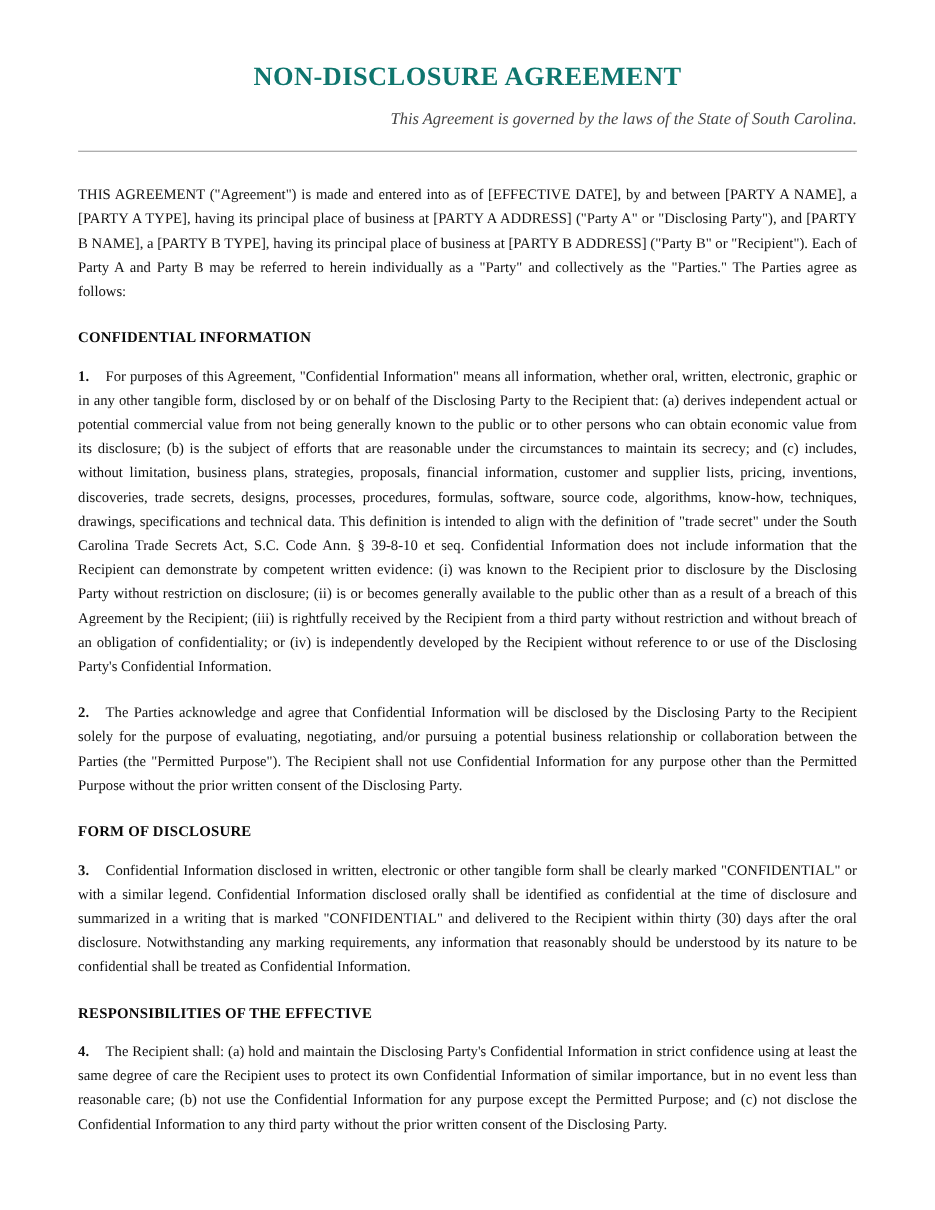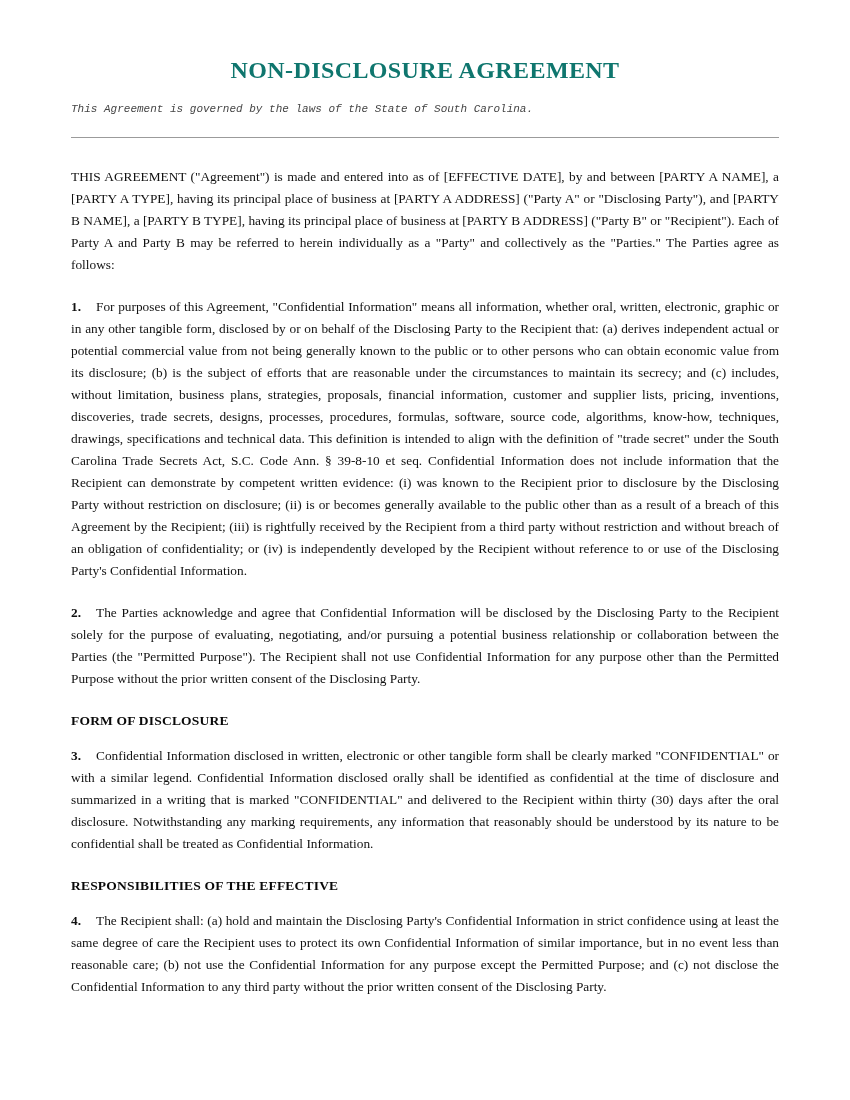--- a/index.html
+++ b/index.html
@@ -21,26 +21,25 @@
     margin: 54px 0 0;
     font-size: 24px;
     line-height: 32px;
     font-weight: bold;
     letter-spacing: 0.4px;
     text-align: center;
     color: #0f766e;
   }
   .subtitle {
     margin: 16px 0 0;
-    font-size: 11px;
+    font-size: 15px;
     line-height: 15px;
     font-style: italic;
-    text-align: left;
+    text-align: right;
     color: #444444;
-    font-family: Liberation Mono, monospace;
   }
   .divider {
     border: none;
     border-top: 1px solid #9b9b9b;
     margin: 20px 0 28px;
   }
   .para {
     margin: 0 0 20px;
     font-size: 13.33px;
     line-height: 22px;
@@ -67,20 +66,21 @@
 
   <h1 class="title">NON-DISCLOSURE AGREEMENT</h1>
 
   <p class="subtitle">This Agreement is governed by the laws of the State of South Carolina.</p>
 
   <hr class="divider">
 
   <p class="para">THIS AGREEMENT ("Agreement") is made and entered into as of [EFFECTIVE DATE], by and between [PARTY A NAME], a [PARTY A TYPE], having its principal place of business at [PARTY A ADDRESS] ("Party A" or "Disclosing Party"), and [PARTY B NAME], a [PARTY B TYPE], having its principal place of business at [PARTY B ADDRESS] ("Party B" or "Recipient"). Each of Party A and Party B may be referred to herein individually as a "Party" and collectively as the "Parties." The Parties agree as follows:</p>
 
   <section>
+    <h2 class="section-heading">CONFIDENTIAL INFORMATION</h2>
     <p class="para"><span class="pnum">1.</span><span>For purposes of this Agreement, "Confidential Information" means all information, whether oral, written, electronic, graphic or in any other tangible form, disclosed by or on behalf of the Disclosing Party to the Recipient that: (a) derives independent actual or potential commercial value from not being generally known to the public or to other persons who can obtain economic value from its disclosure; (b) is the subject of efforts that are reasonable under the circumstances to maintain its secrecy; and (c) includes, without limitation, business plans, strategies, proposals, financial information, customer and supplier lists, pricing, inventions, discoveries, trade secrets, designs, processes, procedures, formulas, software, source code, algorithms, know-how, techniques, drawings, specifications and technical data. This definition is intended to align with the definition of "trade secret" under the South Carolina Trade Secrets Act, S.C. Code Ann. § 39-8-10 et seq. Confidential Information does not include information that the Recipient can demonstrate by competent written evidence: (i) was known to the Recipient prior to disclosure by the Disclosing Party without restriction on disclosure; (ii) is or becomes generally available to the public other than as a result of a breach of this Agreement by the Recipient; (iii) is rightfully received by the Recipient from a third party without restriction and without breach of an obligation of confidentiality; or (iv) is independently developed by the Recipient without reference to or use of the Disclosing Party's Confidential Information.</span></p>
   </section>
 
   <section>
     <p class="para"><span class="pnum">2.</span><span>The Parties acknowledge and agree that Confidential Information will be disclosed by the Disclosing Party to the Recipient solely for the purpose of evaluating, negotiating, and/or pursuing a potential business relationship or collaboration between the Parties (the "Permitted Purpose"). The Recipient shall not use Confidential Information for any purpose other than the Permitted Purpose without the prior written consent of the Disclosing Party.</span></p>
   </section>
 
   <section>
     <h2 class="section-heading">FORM OF DISCLOSURE</h2>
     <p class="para"><span class="pnum">3.</span><span>Confidential Information disclosed in written, electronic or other tangible form shall be clearly marked "CONFIDENTIAL" or with a similar legend. Confidential Information disclosed orally shall be identified as confidential at the time of disclosure and summarized in a writing that is marked "CONFIDENTIAL" and delivered to the Recipient within thirty (30) days after the oral disclosure. Notwithstanding any marking requirements, any information that reasonably should be understood by its nature to be confidential shall be treated as Confidential Information.</span></p>

